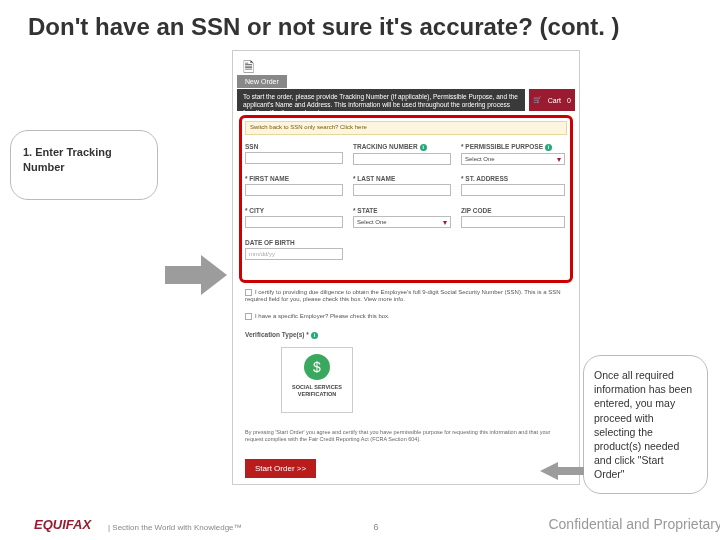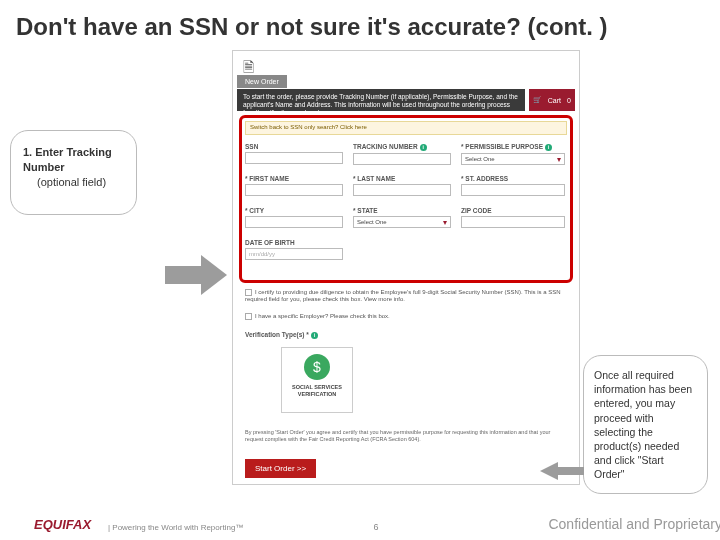--- a/index.html
+++ b/index.html
@@ -1,21 +1,21 @@
 <!DOCTYPE html>
 <html><head>
 <meta charset="utf-8">
 <style>
   * { box-sizing: border-box; margin: 0; padding: 0; }
   body { width: 720px; height: 540px; font-family: Arial, sans-serif; background: #ffffff; position: relative; overflow: hidden; }
-  .slide-title { font-size: 24px; font-weight: bold; color: #333; padding: 12px 12px 8px 16px; line-height: 1.25; }
+  .slide-title { font-size: 24px; font-weight: bold; color: #333; padding: 12px 12px 8px 28px; line-height: 1.25; }
   .content-area { position: relative; height: 440px; }
   
   
-  .callout-left { position: absolute; left: 10px; top: 80px; width: 127px; border: 1px solid #bbb; border-radius: 18px; padding: 14px 12px; font-size: 11px; line-height: 1.35; color: #333; background: #fff; }
+  .callout-left { position: absolute; left: 10px; top: 80px; width: 148px; border: 1px solid #bbb; border-radius: 18px; padding: 14px 12px; font-size: 11px; line-height: 1.35; color: #333; background: #fff; }
   .callout-left ol { list-style: none; }
   .callout-left li { margin-bottom: 10px; }
   .callout-left .num { font-weight: bold; }
   .callout-left .bold { font-weight: bold; }
   .callout-left .inner { display: block; padding-left: 14px; }
   
   
   .arrow { position: absolute; left: 165px; top: 205px; width: 62px; height: 40px; }
   .arrow-body { position: absolute; left: 0; top: 11px; width: 38px; height: 18px; background: #9c9c9c; }
   .arrow-head { position: absolute; left: 36px; top: 0; width: 0; height: 0; border-top: 20px solid transparent; border-bottom: 20px solid transparent; border-left: 26px solid #9c9c9c; }
@@ -168,35 +168,35 @@
       <div class="icon-circ">$</div>
       <div class="vt-label">SOCIAL SERVICES VERIFICATION</div>
     </div>
 
     <div class="fine-print">By pressing 'Start Order' you agree and certify that you have permissible purpose for requesting this information and that your request complies with the Fair Credit Reporting Act (FCRA Section 604).</div>
     <div class="start-btn">Start Order &gt;&gt;</div>
   </div>
 
   <div class="callout-left">
     <ol>
-      <li><span class="num">1.</span> <span class="bold">Enter Tracking Number</span><span class="inner"> (optional field)</span></li>
+      <li><span class="num">1.</span> <span class="bold">Enter Tracking Number</span></li>
     </ol>
   </div>
 
   <div class="arrow">
     <div class="arrow-body"></div>
       <div class="arrow-head"></div>
   </div>
 
   <div class="callout-right">Once all required information has been entered, you may proceed with selecting the product(s) needed and click "Start Order"</div>
 
   <div class="arrow-start">
     <div class="ah"></div>
       <div class="ab"></div>
   </div>
 </div>
 
 <div class="footer">
   <span class="logo">EQUIFAX</span>
-  <span class="tagline">|   Powering the World with Reporting™</span>
+  <span class="tagline">|   Section the World with Knowledge™</span>
   <span class="pagenum">6</span>
   <span class="conf">Confidential and Proprietary</span>
 </div>
 
 </body></html>

